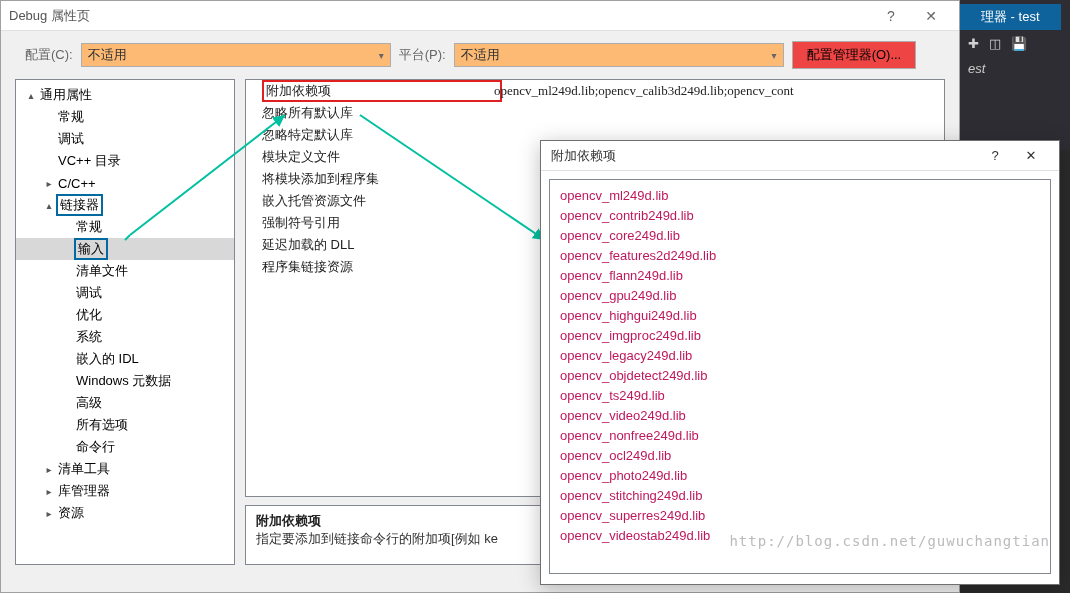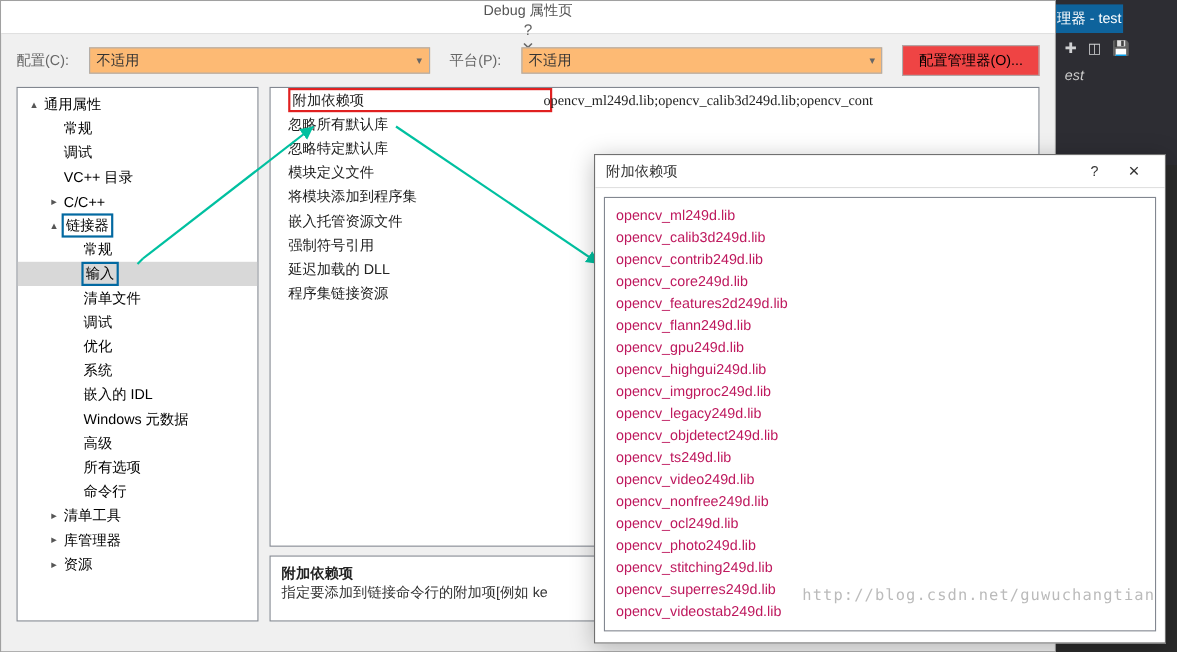--- a/index.html
+++ b/index.html
@@ -1,23 +1,23 @@
 <!DOCTYPE html>
 <html><head>
 <meta charset="utf-8">
 <style>
 * { margin: 0; padding: 0; box-sizing: border-box; font-family: "Microsoft YaHei", "Segoe UI", sans-serif; font-size: 13px; }
 body { background: #2b2b2b; width: 1070px; height: 593px; position: relative; overflow: hidden; }
 
 .dialog { position: absolute; left: 0; top: 0; width: 960px; height: 593px; background: #f0f0f0; border: 1px solid #a0a0a0; }
-.titlebar { height: 30px; display: flex; align-items: center; padding: 0 8px; background: #fff; border-bottom: 1px solid #e0e0e0; flex-direction: column; }
+.titlebar { height: 30px; display: flex; align-items: center; padding: 0 8px; background: #fff; border-bottom: 1px solid #e0e0e0; }
 .titlebar-title { flex: 1; color: #555; font-size: 13px; }
 .titlebar-help, .titlebar-close { width: 40px; height: 30px; display: flex; align-items: center; justify-content: center; color: #666; font-size: 14px; }
 
-.config-row { display: flex; align-items: center; padding: 10px 14px; gap: 18px; }
+.config-row { display: flex; align-items: center; padding: 10px 24px; gap: 8px; }
 .config-label { color: #666; }
 .config-select { flex: 1; height: 24px; border: 1px solid #adadad; background: #fdba74; padding: 0 6px; display: flex; align-items: center; color: #333; position: relative; }
 .config-select::after { content: "▾"; position: absolute; right: 6px; color: #666; font-size: 10px; }
 .config-btn { padding: 4px 14px; background: #ef4444; border: 1px solid #adadad; }
 
 .body-row { display: flex; padding: 0 14px 14px; gap: 10px; height: 500px; }
 .tree-panel { width: 220px; border: 1px solid #828790; background: #fff; overflow-y: auto; position: relative; }
 .tree-inner { padding: 4px 0; }
 .tree-item { display: flex; align-items: center; height: 22px; cursor: default; white-space: nowrap; }
 .tree-item.sel { background: #d8d8d8; }
@@ -46,21 +46,21 @@
 .popup-title-text { flex: 1; color: #333; }
 .popup-help, .popup-close { width: 36px; height: 30px; display: flex; align-items: center; justify-content: center; color: #333; }
 .popup-body { border: 1px solid #828790; margin: 8px; height: 395px; padding: 6px 10px; overflow-y: auto; font-family: "Segoe UI", sans-serif; }
 .popup-line { line-height: 20px; color: #be185d; white-space: nowrap; }
 
 
 .arrow { position: absolute; pointer-events: none; z-index: 5; }
 
 
 .bg-right { position: absolute; right: 0; top: 0; width: 110px; height: 150px; background: #2d2d33; color: #cfd0d2; font-size: 12px; }
-.bg-right .tab { background: #0e639c; color: #fff; padding: 4px 1px; display: inline-block; margin: 4px 0 0 0; }
+.bg-right .tab { background: #0e639c; color: #fff; padding: 4px 21px; display: inline-block; margin: 4px 0 0 0; }
 .bg-right .icons { display: flex; gap: 10px; padding: 6px 8px; }
 .bg-right .est { padding: 4px 8px; color: #ccc; font-style: italic; }
 
 .watermark { position: absolute; right: 20px; bottom: 44px; color: #bbb; font-family: Consolas, monospace; font-size: 14px; letter-spacing: 1px; z-index: 20; }
 
 
 ::-webkit-scrollbar { width: 16px; }
 ::-webkit-scrollbar-track { background: #f0f0f0; }
 ::-webkit-scrollbar-thumb { background: #c0c0c0; border: 1px solid #a0a0a0; }
 </style>
@@ -243,21 +243,20 @@
 </svg>
 
 <div class="popup">
   <div class="popup-title">
     <div class="popup-title-text">附加依赖项</div>
     <div class="popup-help">?</div>
     <div class="popup-close">✕</div>
   </div>
   <div class="popup-body" id="popup-body">
       <div class="popup-line">opencv_ml249d.lib</div>
-      <div class="popup-line">opencv_calib3d249d.lib</div>
       <div class="popup-line">opencv_contrib249d.lib</div>
       <div class="popup-line">opencv_core249d.lib</div>
       <div class="popup-line">opencv_features2d249d.lib</div>
       <div class="popup-line">opencv_flann249d.lib</div>
       <div class="popup-line">opencv_gpu249d.lib</div>
       <div class="popup-line">opencv_highgui249d.lib</div>
       <div class="popup-line">opencv_imgproc249d.lib</div>
       <div class="popup-line">opencv_legacy249d.lib</div>
       <div class="popup-line">opencv_objdetect249d.lib</div>
       <div class="popup-line">opencv_ts249d.lib</div>

